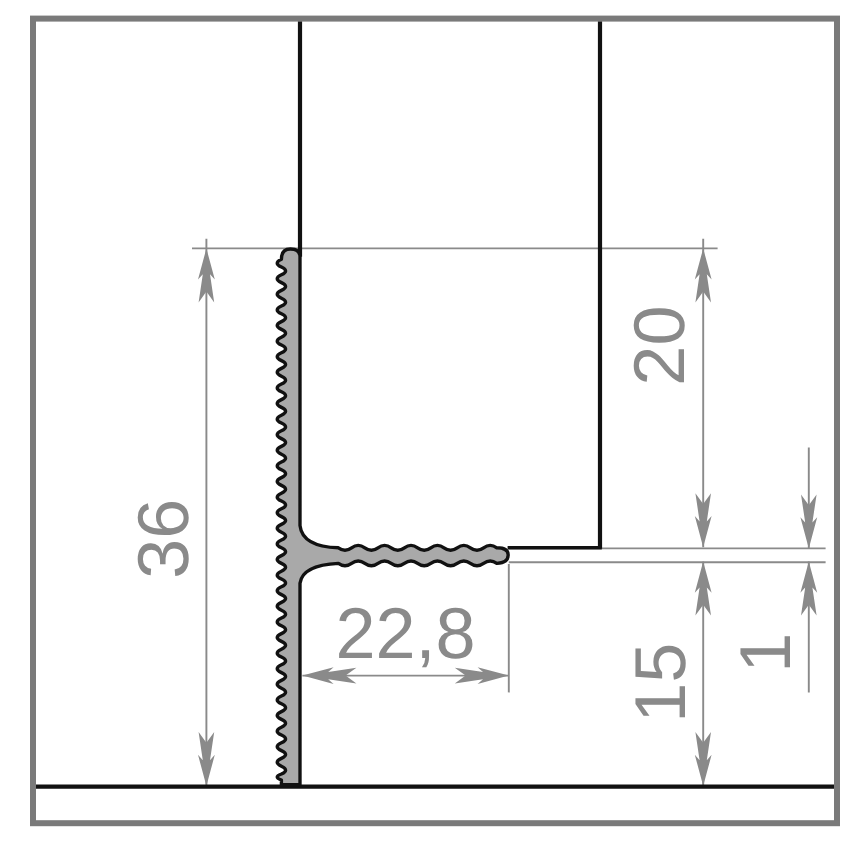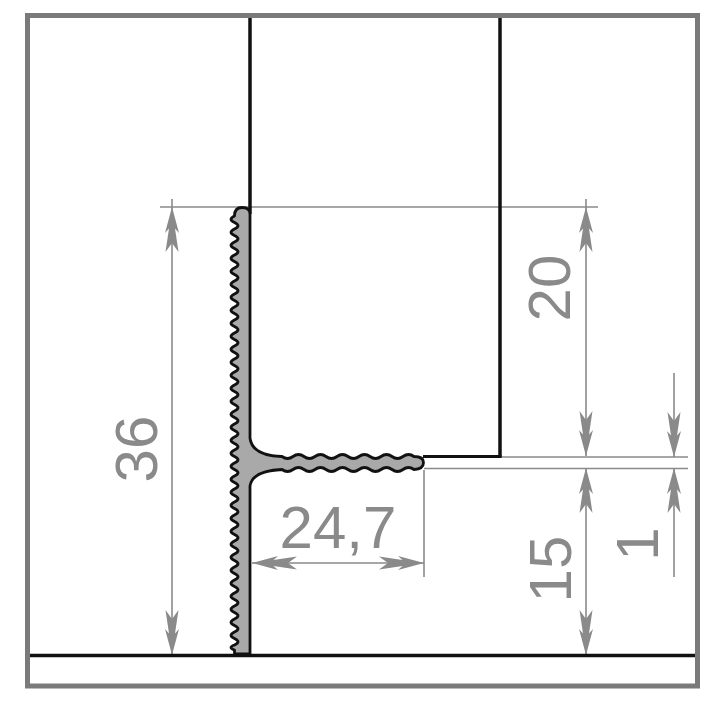--- a/index.html
+++ b/index.html
@@ -76,15 +76,15 @@
       <line x1="30" y1="655.5" x2="695" y2="655.5" stroke-width="3.5"></line>
     </g>
 
     <path id="profile" d="M 250 654 L 250 486 Q 252 471 282 469.5 Q 287.5 473.5 293.0 469.5 Q 298.5 465.5 304.0 469.5 Q 309.5 473.5 315.0 469.5 Q 320.5 465.5 326.0 469.5 Q 331.5 473.5 337.0 469.5 Q 342.5 465.5 348.0 469.5 Q 353.5 473.5 359.0 469.5 Q 364.5 465.5 370.0 469.5 Q 375.5 473.5 381.0 469.5 Q 386.5 465.5 392.0 469.5 Q 397.5 473.5 403.0 469.5 Q 408.5 465.5 414.0 469.5 Q 423.5 469 423.5 462.5 Q 423.5 456.5 414 456.5 Q 408.5 452.5 403.0 456.5 Q 397.5 460.5 392.0 456.5 Q 386.5 452.5 381.0 456.5 Q 375.5 460.5 370.0 456.5 Q 364.5 452.5 359.0 456.5 Q 353.5 460.5 348.0 456.5 Q 342.5 452.5 337.0 456.5 Q 331.5 460.5 326.0 456.5 Q 320.5 452.5 315.0 456.5 Q 309.5 460.5 304.0 456.5 Q 298.5 452.5 293.0 456.5 Q 287.5 460.5 282.0 456.5 Q 252 455.5 250 438 L 250 214 Q 250 207.5 242 207.5 Q 234.5 207.5 234.5 216 Q 227.5 219.3 234.5 222.5 Q 241.5 225.8 234.5 229.0 Q 227.5 232.3 234.5 235.5 Q 241.5 238.8 234.5 242.0 Q 227.5 245.3 234.5 248.5 Q 241.5 251.8 234.5 255.0 Q 227.5 258.3 234.5 261.5 Q 241.5 264.8 234.5 268.0 Q 227.5 271.3 234.5 274.5 Q 241.5 277.8 234.5 281.0 Q 227.5 284.3 234.5 287.5 Q 241.5 290.8 234.5 294.0 Q 227.5 297.3 234.5 300.5 Q 241.5 303.8 234.5 307.0 Q 227.5 310.3 234.5 313.5 Q 241.5 316.8 234.5 320.0 Q 227.5 323.3 234.5 326.5 Q 241.5 329.8 234.5 333.0 Q 227.5 336.3 234.5 339.5 Q 241.5 342.8 234.5 346.0 Q 227.5 349.3 234.5 352.5 Q 241.5 355.8 234.5 359.0 Q 227.5 362.3 234.5 365.5 Q 241.5 368.8 234.5 372.0 Q 227.5 375.3 234.5 378.5 Q 241.5 381.8 234.5 385.0 Q 227.5 388.3 234.5 391.5 Q 241.5 394.8 234.5 398.0 Q 227.5 401.3 234.5 404.5 Q 241.5 407.8 234.5 411.0 Q 227.5 414.3 234.5 417.5 Q 241.5 420.8 234.5 424.0 Q 227.5 427.3 234.5 430.5 Q 241.5 433.8 234.5 437.0 Q 227.5 440.3 234.5 443.5 Q 241.5 446.8 234.5 450.0 Q 227.5 453.3 234.5 456.5 Q 241.5 459.8 234.5 463.0 Q 227.5 466.3 234.5 469.5 Q 241.5 472.8 234.5 476.0 Q 227.5 479.3 234.5 482.5 Q 241.5 485.8 234.5 489.0 Q 227.5 492.3 234.5 495.5 Q 241.5 498.8 234.5 502.0 Q 227.5 505.3 234.5 508.5 Q 241.5 511.8 234.5 515.0 Q 227.5 518.3 234.5 521.5 Q 241.5 524.8 234.5 528.0 Q 227.5 531.3 234.5 534.5 Q 241.5 537.8 234.5 541.0 Q 227.5 544.3 234.5 547.5 Q 241.5 550.8 234.5 554.0 Q 227.5 557.3 234.5 560.5 Q 241.5 563.8 234.5 567.0 Q 227.5 570.3 234.5 573.5 Q 241.5 576.8 234.5 580.0 Q 227.5 583.3 234.5 586.5 Q 241.5 589.8 234.5 593.0 Q 227.5 596.3 234.5 599.5 Q 241.5 602.8 234.5 606.0 Q 227.5 609.3 234.5 612.5 Q 241.5 615.8 234.5 619.0 Q 227.5 622.3 234.5 625.5 Q 241.5 628.8 234.5 632.0 Q 227.5 635.3 234.5 638.5 Q 241.5 641.8 234.5 645.0 Q 227.5 647.5 234.5 650.0 L 234.5 654 Z" fill="#a9a9a9" stroke="#111111" stroke-width="2.8" stroke-linejoin="round"></path>
   </svg>
 
   <div class="dim-label rot" style="left:137px;top:449px;">36</div>
   <div class="dim-label rot" style="left:550px;top:288px;">20</div>
   <div class="dim-label rot" style="left:551px;top:569px;">15</div>
   <div class="dim-label rot" style="left:638px;top:544px;">1</div>
-  <div class="dim-label" style="left:338px;top:528px;">24,7</div>
+  <div class="dim-label" style="left:338px;top:528px;">22,8</div>
 
 </div>
 
 </body></html>

